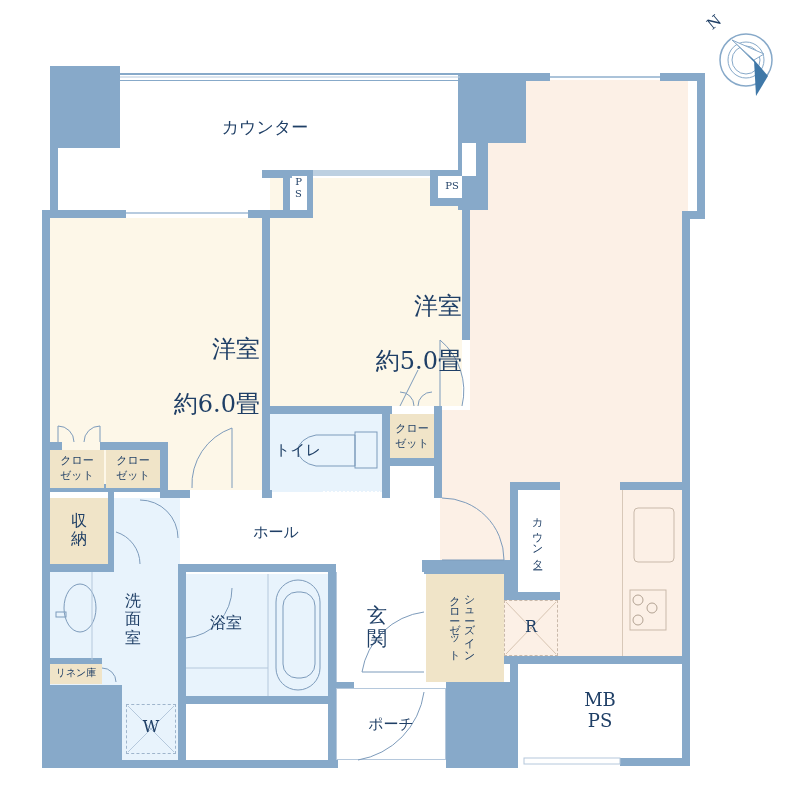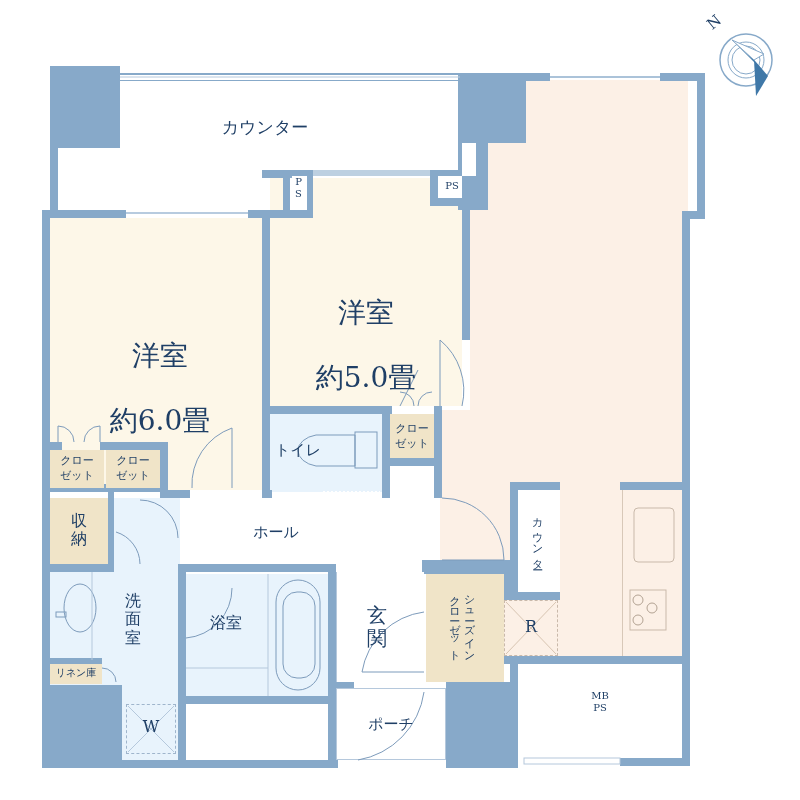--- a/index.html
+++ b/index.html
@@ -1,20 +1,20 @@
 <!DOCTYPE html>
 <html><head>
 <meta charset="utf-8">
 <style>
   html,body{margin:0;padding:0;background:#ffffff;}
   body{width:800px;height:800px;position:relative;overflow:hidden;font-family:"DejaVu Serif","Liberation Serif",serif;color:#1f3f66;}
   .wall{position:absolute;background:#87a9c9;}
   .room{position:absolute;box-sizing:border-box;}
   .lbl{position:absolute;text-align:center;color:#1f3f66;line-height:1.15;white-space:pre-line;}
-  .big{font-size:28px;}
+  .big{font-size:24px;text-align:right;}
   .mid{font-size:16px;}
   .sm{font-size:11px;line-height:1.35;}
   .xs{font-size:10px;}
   .vert{writing-mode:vertical-rl;text-orientation:upright;letter-spacing:1px;}
   svg{position:absolute;overflow:visible;}
 </style>
 </head>
 <body>
 
 <div class="room" style="left:58px;top:80px;width:402px;height:130px;background:#fff;"></div>
@@ -200,14 +200,14 @@
 面
 室</div>
 <div class="lbl xs" style="left:50px;top:667px;width:52px;">リネン庫</div>
 <div class="lbl mid" style="left:196px;top:614px;width:60px;">浴室</div>
 <div class="lbl" style="left:362px;top:604px;width:30px;font-size:20px;">玄
 関</div>
 <div class="lbl vert sm" style="left:446px;top:588px;">シューズイン
 クローゼット</div>
 <div class="lbl" style="left:126px;top:718px;width:50px;font-size:16px;">W</div>
 <div class="lbl" style="left:356px;top:716px;width:70px;font-size:15px;">ポーチ</div>
-<div class="lbl" style="left:560px;top:690px;width:80px;font-size:10px;">MB
+<div class="lbl" style="left:560px;top:690px;width:80px;font-size:18px;">MB
 PS</div>
 
 </body></html>

